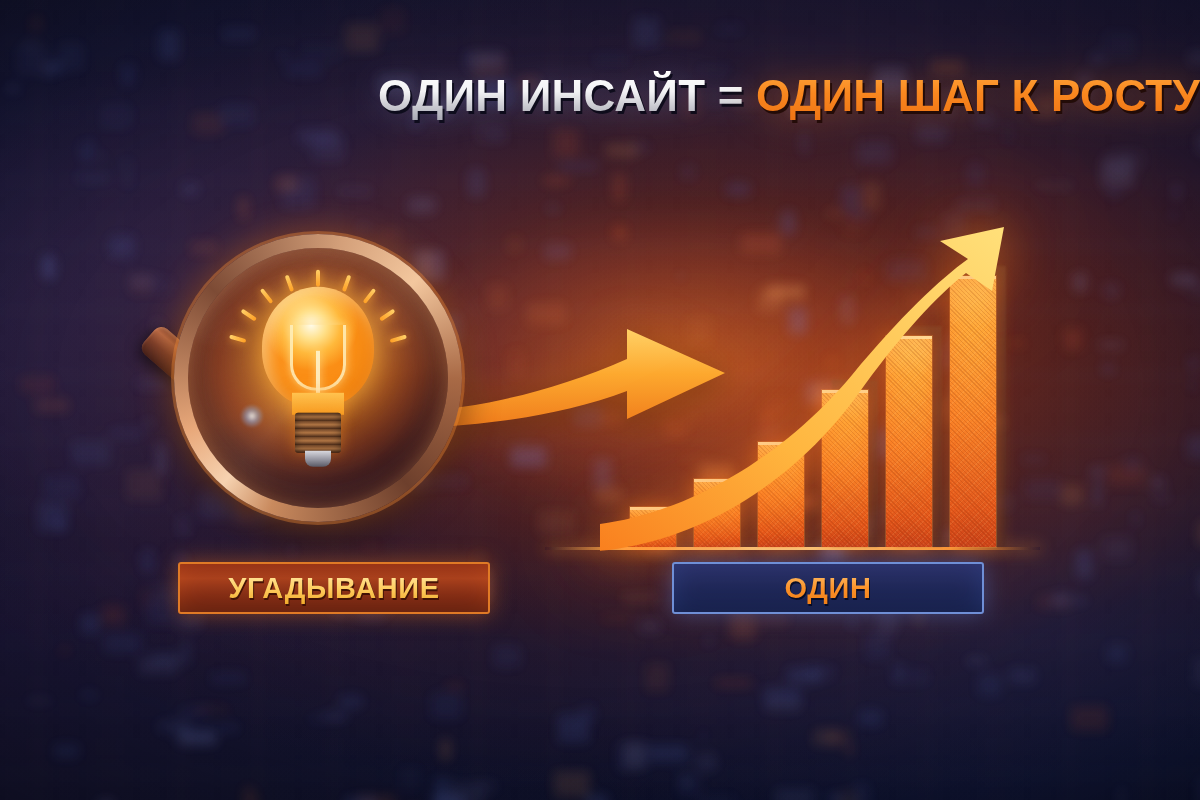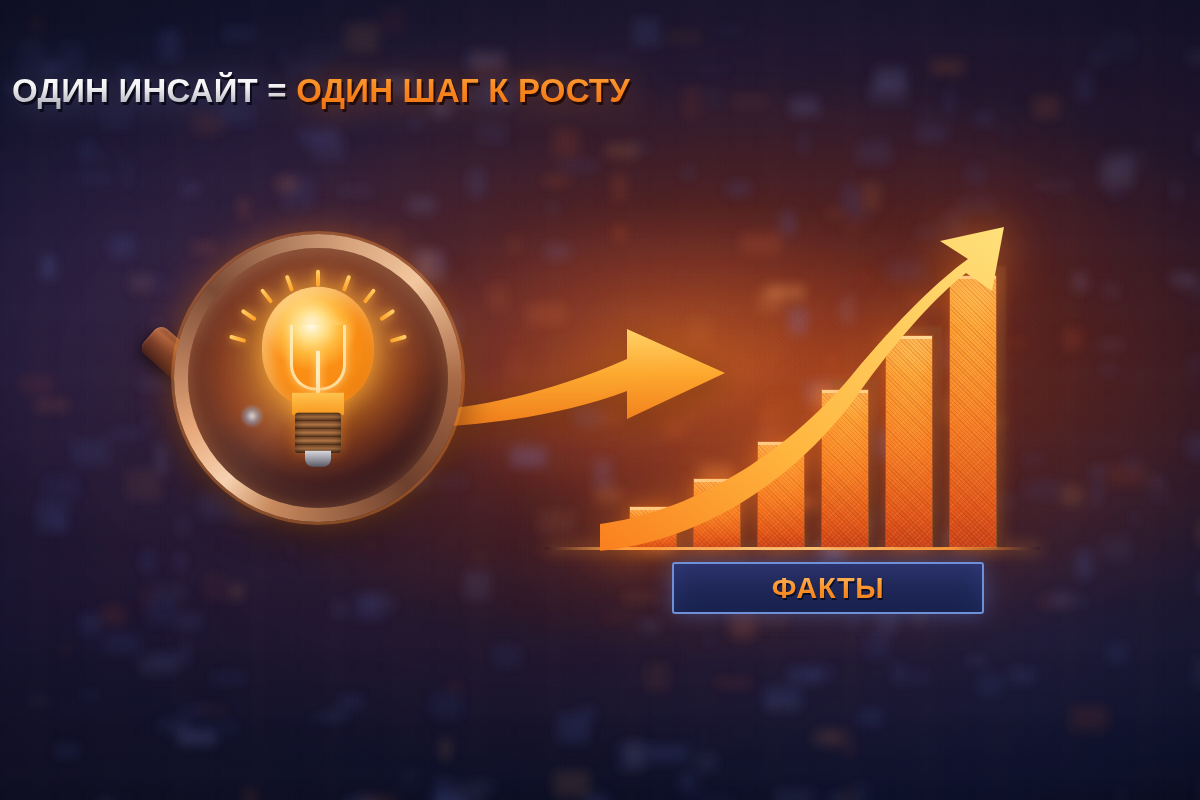--- a/index.html
+++ b/index.html
@@ -60,22 +60,22 @@
     position:absolute;left:300px;top:150px;width:760px;height:430px;
     background:radial-gradient(50% 50% at 50% 50%, rgba(255,118,30,.40) 0%, rgba(210,70,20,.20) 42%, rgba(120,40,16,0) 76%);
     filter:blur(18px);
     mix-blend-mode:screen;
     pointer-events:none;
   }
 
   
   .title{
     position:absolute;left:12px;right:0;top:74px;
-    text-align:left;
-    font-size:33px;
+    text-align:right;
+    font-size:44px;
     font-weight:bold;
     letter-spacing:.2px;
     line-height:1;
     white-space:nowrap;
     z-index:30;
     font-stretch:condensed;
   }
   .title .t-white{
     background:linear-gradient(180deg,#ffffff 0%,#f2f2f4 42%,#c9c9d0 72%,#a9a9b4 100%);
     -webkit-background-clip:text;background-clip:text;
@@ -702,19 +702,22 @@
           <div class="bulb-bulb"></div>
           <div class="filament"></div>
           <div class="bulb-neck"></div>
           <div class="bulb-screw"></div>
           <div class="bulb-tip"></div>
         </div>
       </div>
     </div>
   </div>
 
+  <div class="label-box" id="label-guess">
+    <span class="label-text">УГАДЫВАНИЕ</span>
+  </div>
 
   <div class="label-box" id="label-facts">
-    <span class="label-text">ФАКТЫ</span>
+    <span class="label-text">ОДИН</span>
   </div>
 
 
 </div>
 
 </body></html>

